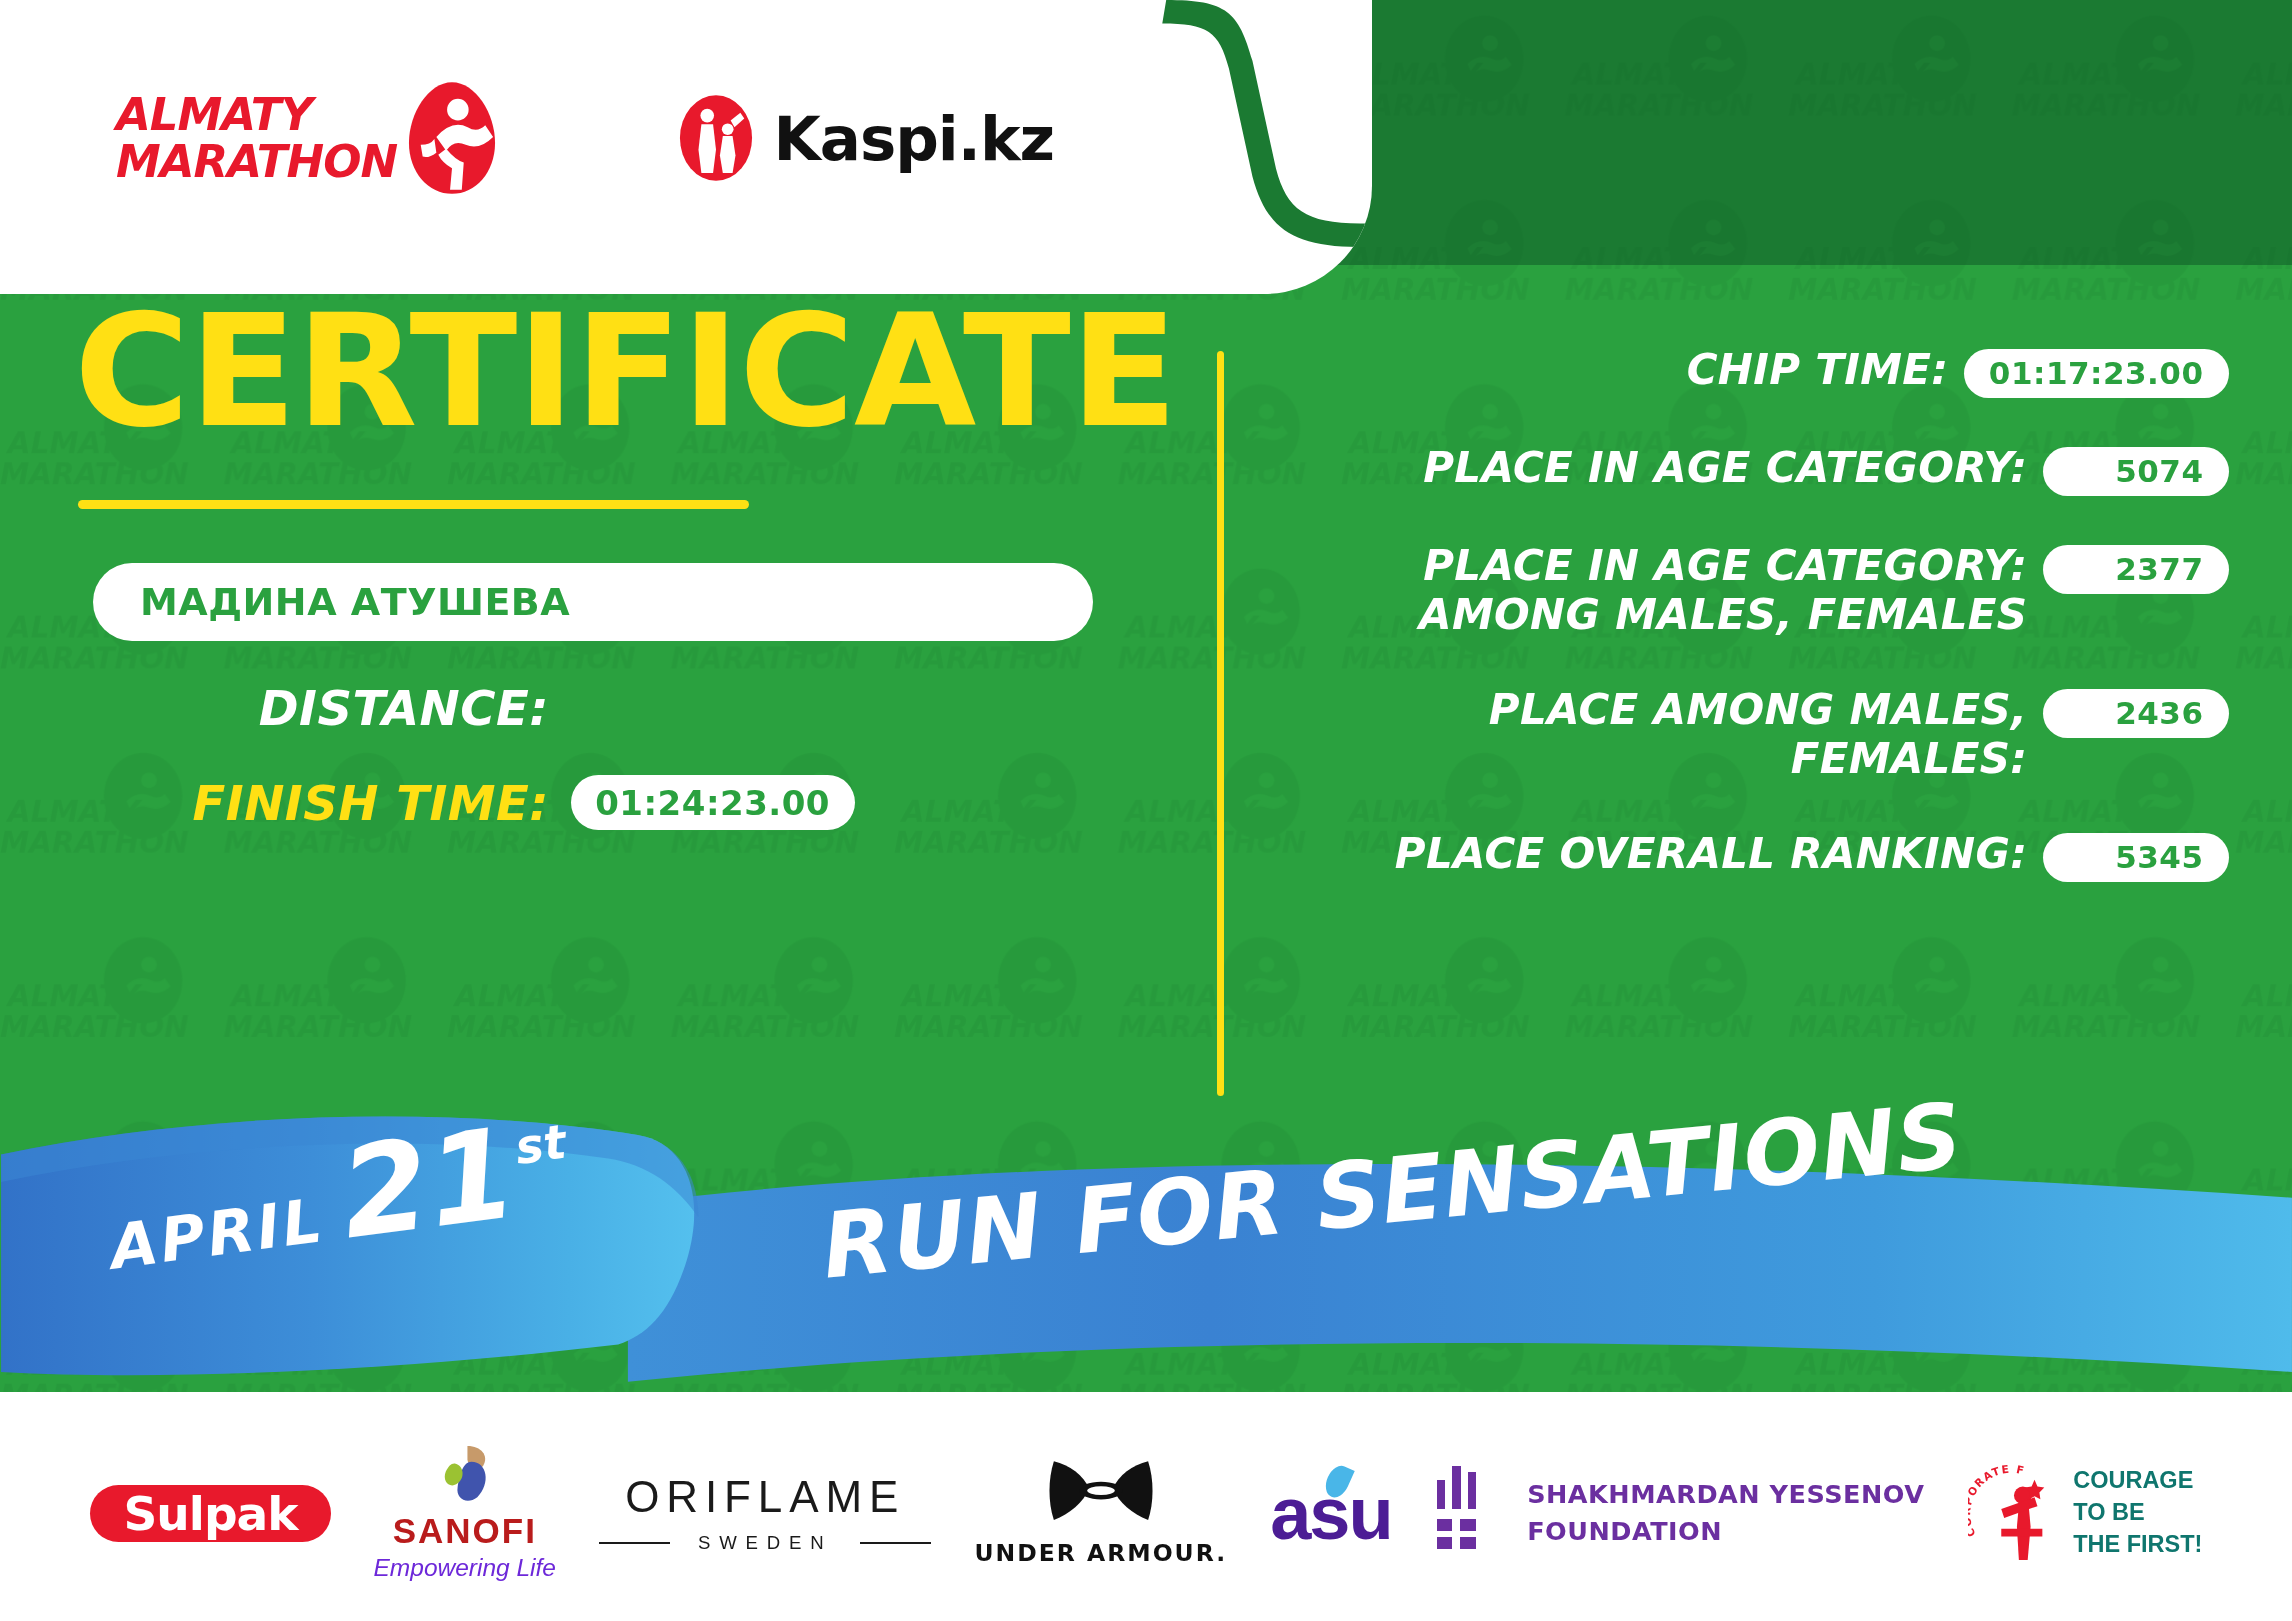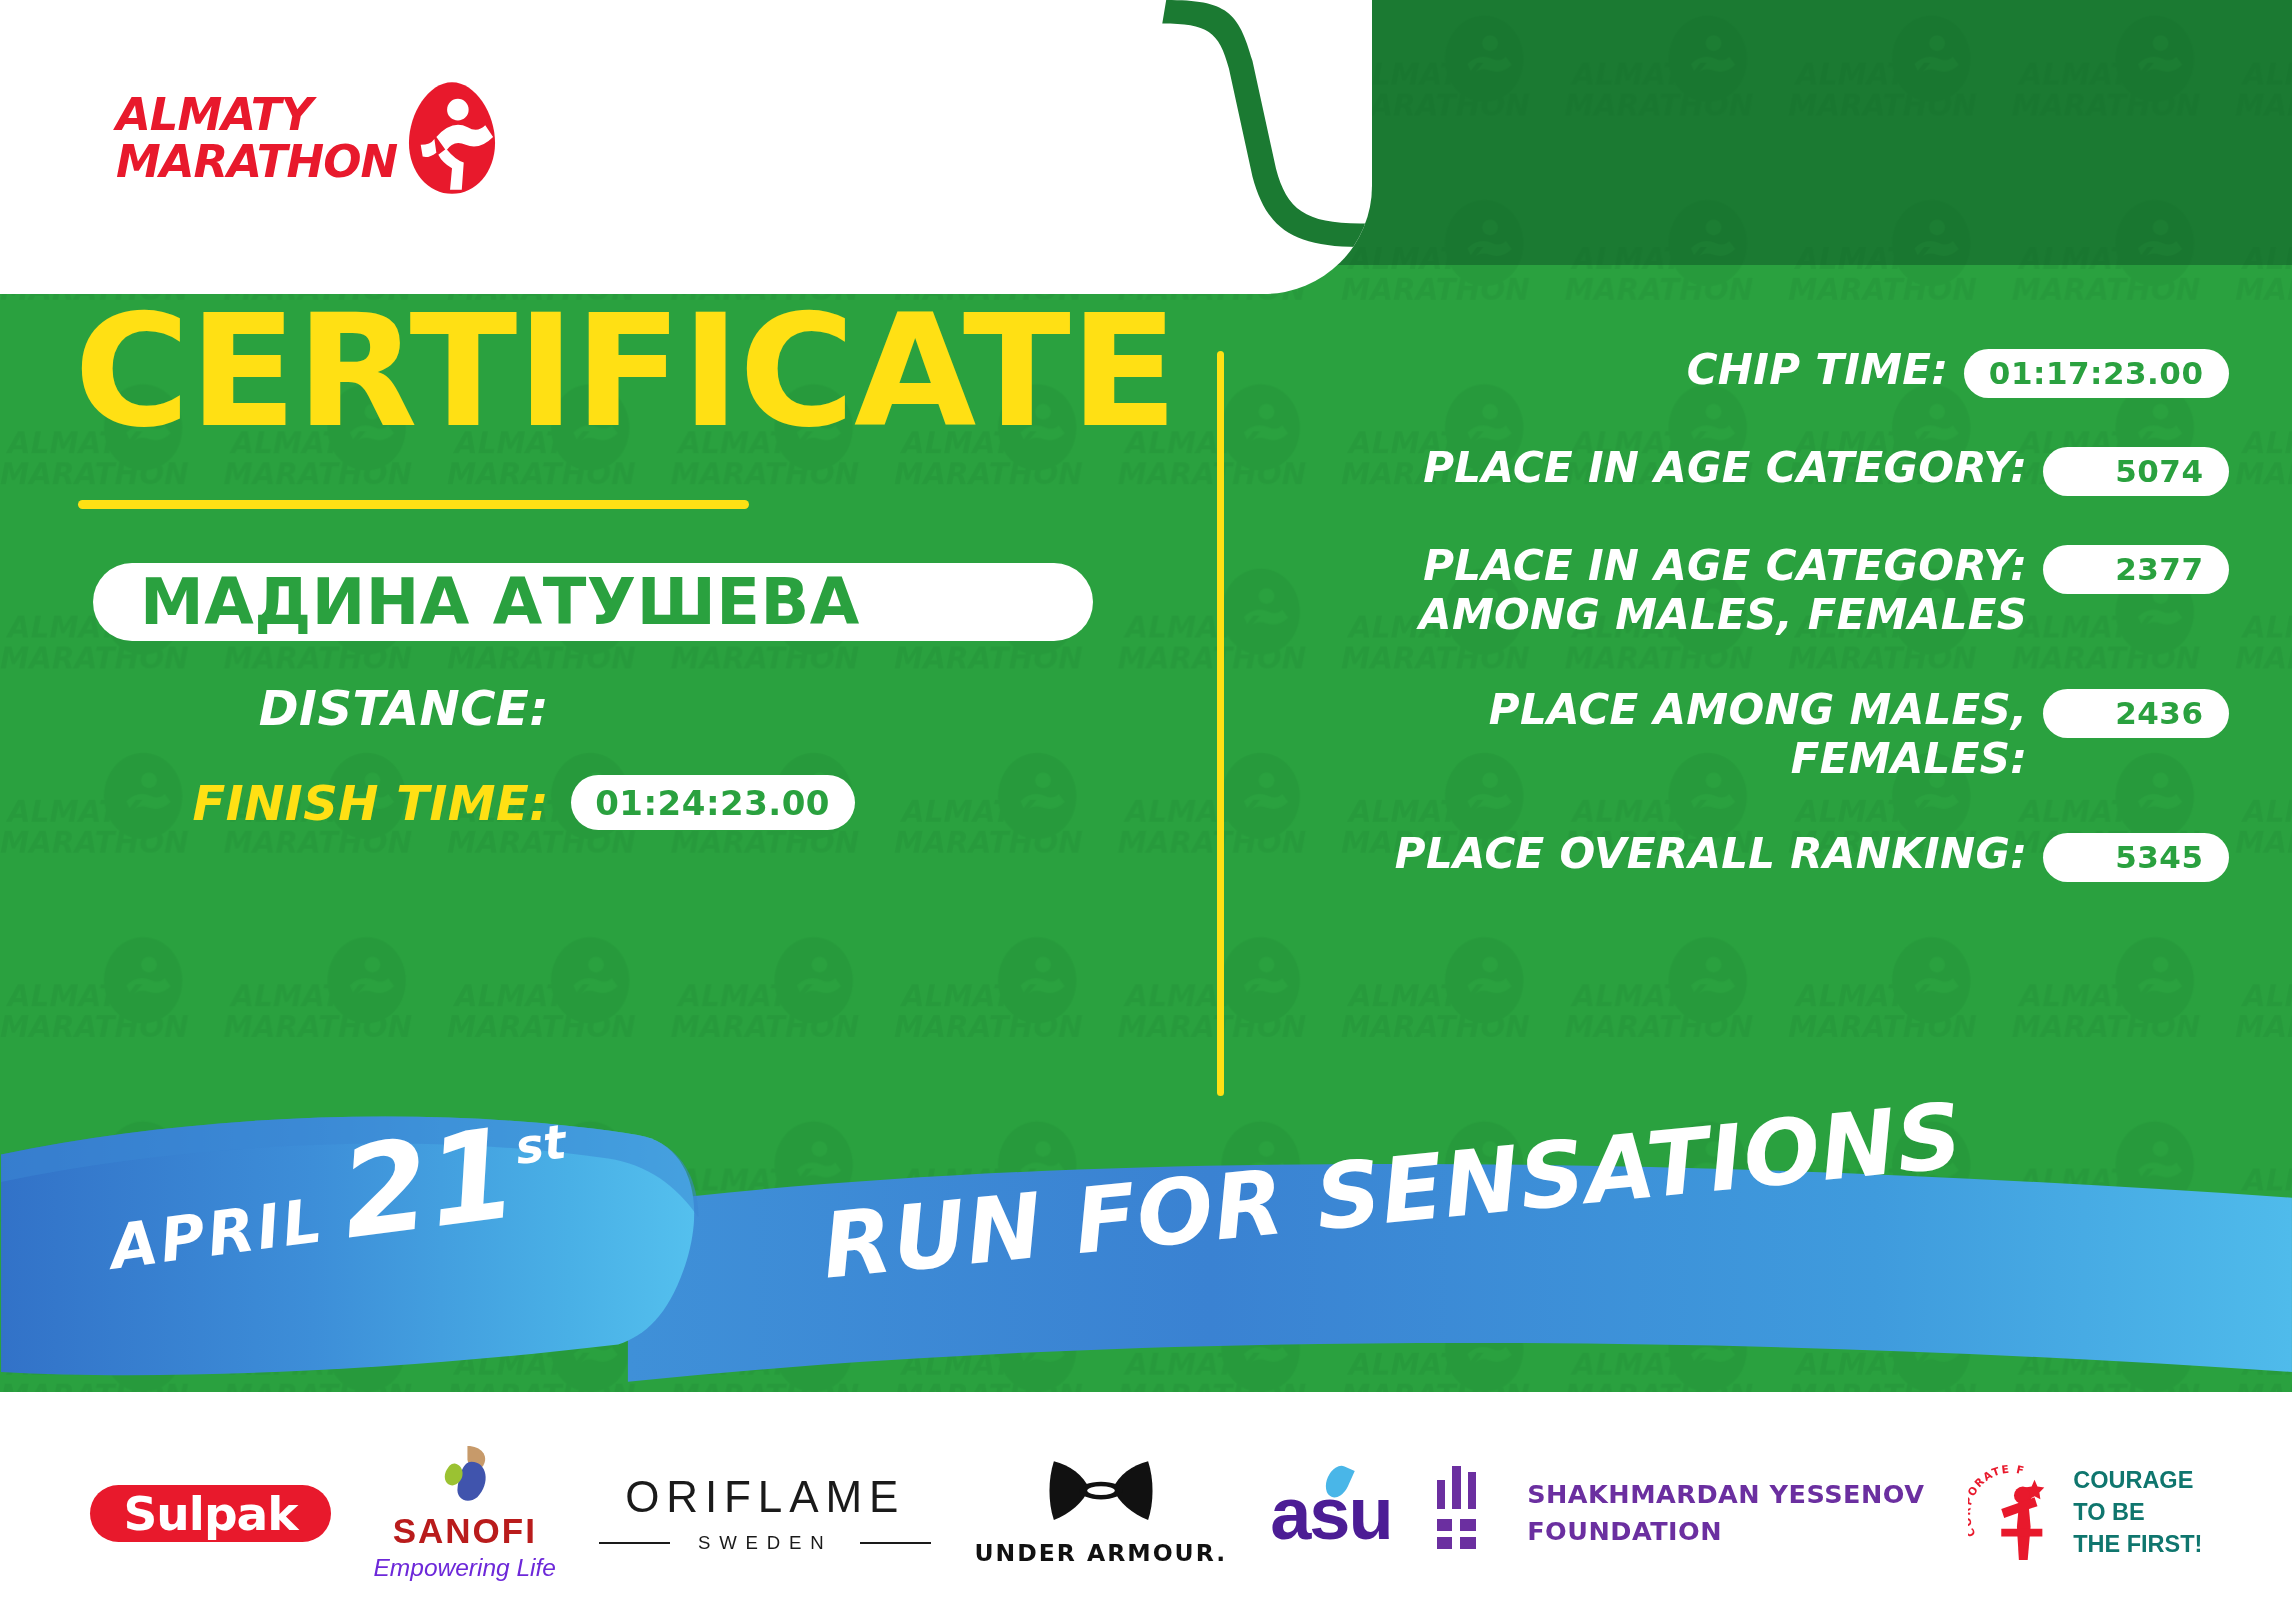--- a/index.html
+++ b/index.html
@@ -53,21 +53,21 @@
     width:671px; height:8.8px; background:#ffe014;
     margin-left:78px; margin-top:51px; border-radius:4.9px;
   }
 
   .name-pill {
     margin-left:93px; margin-top:54px;
     width:1000px; height:78px; background:#ffffff;
     border-radius:41px; display:flex; align-items:center;
   }
   .name-pill span {
-    color:#2aa13f; font-size:64px; font-weight:bold;
+    color:#2aa13f; font-size:38px; font-weight:bold;
     padding-left:47px; letter-spacing:0.5px;
     font-family:"DejaVu Sans", sans-serif;
   }
 
   .lrow { display:flex; align-items:center; margin-top:39px; }
   .lrow .lbl {
     font-size:48px; font-weight:bold; font-style:italic;
     text-align:right; letter-spacing:0.5px;
     font-family:"DejaVu Sans", sans-serif;
   }
@@ -250,20 +250,31 @@
         <div>ALMATY</div>
         <div>MARATHON</div>
       </div>
       <svg class="am-mark" viewBox="0 0 92 118">
         <path d="M46 2 C70 2 90 34 90 64 C90 94 70 116 46 116 C22 116 2 94 2 64 C2 34 22 2 46 2 Z" fill="#e8192c"></path>
         <circle cx="52" cy="30" r="11" fill="#fff"></circle>
         <path d="M30 58 q16 -18 32 -10 q10 6 18 -2 l8 12 q-14 14 -28 8 q-12 -6 -20 6 Z" fill="#fff"></path>
         <path d="M40 70 q10 12 18 14 l-2 28 l-12 0 l2 -22 q-10 -6 -14 -14 Z" fill="#fff"></path>
         <path d="M30 74 q-8 6 -14 4 l-2 -12 q10 0 14 -6 Z" fill="#fff"></path>
       </svg>
+    </div>
+    <div class="kaspi">
+      <svg class="kaspi-mark" viewBox="0 0 78 92">
+        <ellipse cx="39" cy="46" rx="37" ry="44" fill="#e8192c"></ellipse>
+        <circle cx="30" cy="23" r="7" fill="#fff"></circle>
+        <path d="M24 32 h12 l3 26 l-3 24 h-12 l-3 -24 Z" fill="#fff"></path>
+        <circle cx="51" cy="37" r="6" fill="#fff"></circle>
+        <path d="M46 44 h10 l3 20 l-3 18 h-10 l-3 -18 Z" fill="#fff"></path>
+        <path d="M54 28 l10 -8 l4 6 l-10 9 Z" fill="#fff"></path>
+      </svg>
+      <div class="kaspi-txt">Kaspi.kz</div>
     </div>
   </div>
 
   <div class="left-col">
     <div class="cert-title">CERTIFICATE</div>
     <div class="title-rule"></div>
 
     <div class="name-pill">
       <span>МАДИНА АТУШЕВА</span>
     </div>

